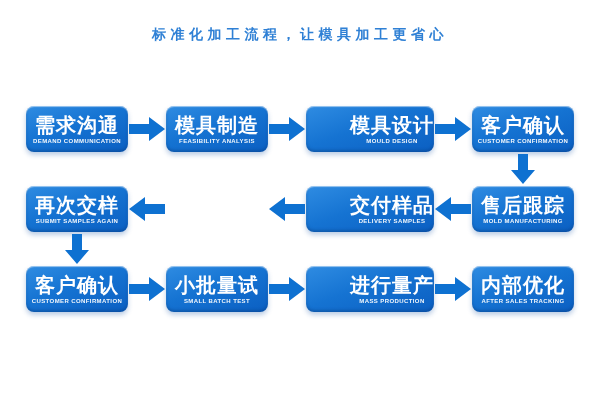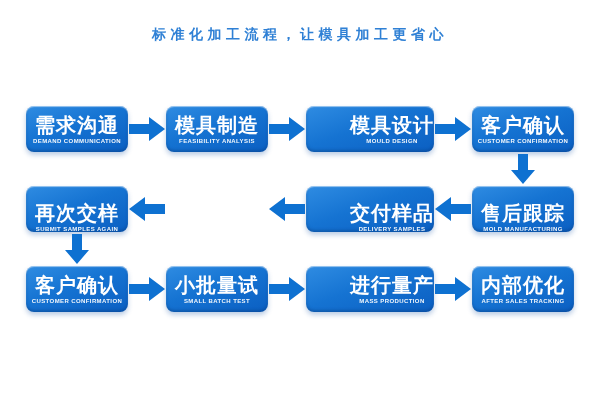--- a/index.html
+++ b/index.html
@@ -71,21 +71,21 @@
     font-weight: bold;
     letter-spacing: 0.4px;
     margin-top: 2px;
     white-space: nowrap;
     opacity: 0.95;
   }
   .arrow { color: var(--arrow); display: flex; align-items: center; justify-content: center; }
   .arrow svg { display: block; }
   .arrow-left svg { transform: scaleX(-1); }
   
-  .r1 { grid-row: 1; } .r2 { grid-row: 2; } .r3 { grid-row: 3; justify-content: flex-end; } .r4 { grid-row: 4; } .r5 { grid-row: 5; }
+  .r1 { grid-row: 1; } .r2 { grid-row: 2; } .r3 { grid-row: 3; } .r4 { grid-row: 4; } .r5 { grid-row: 5; }
   .c1 { grid-column: 1; } .c2 { grid-column: 2; } .c3 { grid-column: 3; } .c4 { grid-column: 4; }
   .c5 { grid-column: 5; padding-left: 44px; } .c6 { grid-column: 6; } .c7 { grid-column: 7; }
 </style>
 </head>
 <body>
 
 <div class="page">
 
   <div class="header">
     <div class="subtitle">标准化加工流程，让模具加工更省心</div>

